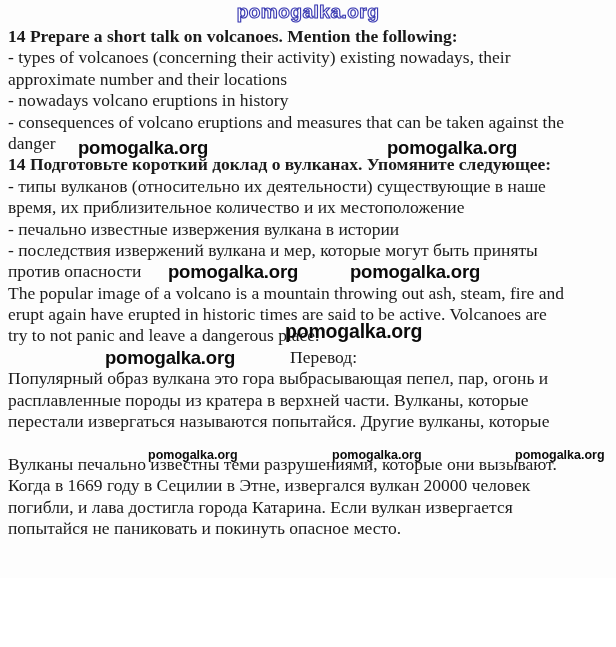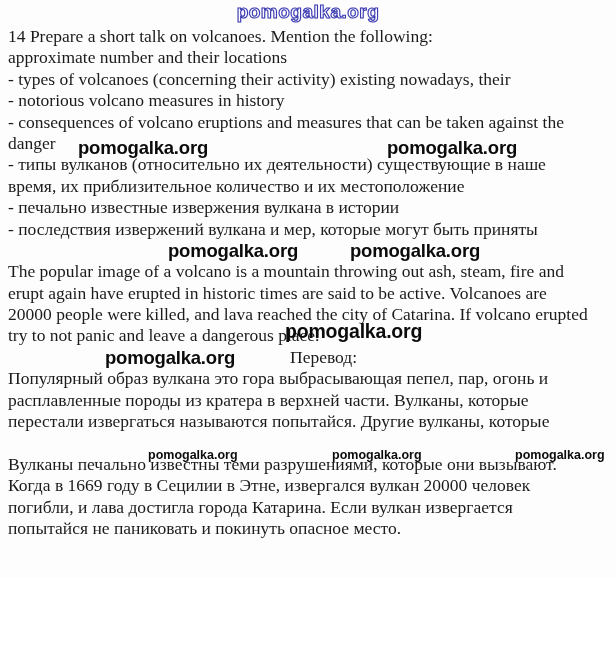--- a/index.html
+++ b/index.html
@@ -13,21 +13,21 @@
     box-sizing:border-box;
     padding:26px 6px 0 8px;
   }
   .ln{
     position:relative;
     height:21.4px;
     line-height:21.4px;
     font-size:17.5px;
     white-space:nowrap;
   }
-  .b{font-weight:normal;}
+  .b{font-weight:bold;}
   
   .wm{
     position:absolute;
     top:1px;
     font-family:"Liberation Sans", sans-serif;
     font-weight:700;
     font-size:18.5px;
     letter-spacing:-0.2px;
     color:#0b0b0b;
     line-height:21.4px;
@@ -59,45 +59,46 @@
 </style>
 </head>
 <body>
 
 <div class="page">
 
   <span class="wm-top">pomogalka.org</span>
 
   <div class="ln b">14 Prepare a short talk on volcanoes. Mention the following:</div>
 
+  <div class="ln">- types of volcanoes (concerning their activity) existing nowadays, their</div>
   <div class="ln">approximate number and their locations</div>
-  <div class="ln">- types of volcanoes (concerning their activity) existing nowadays, their</div>
-  <div class="ln">- notorious volcano measures in history</div>
+  <div class="ln">- nowadays volcano eruptions in history</div>
   <div class="ln">- consequences of volcano eruptions and measures that can be taken against the</div>
 
   <div class="ln">
     <span>danger</span>
     <span class="wm wm-a1">pomogalka.org</span>
     <span class="wm wm-a2">pomogalka.org</span>
   </div>
 
+  <div class="ln b">14 Подготовьте короткий доклад о вулканах. Упомяните следующее:</div>
 
   <div class="ln">- типы вулканов (относительно их деятельности) существующие в наше</div>
   <div class="ln">время, их приблизительное количество и их местоположение</div>
   <div class="ln">- печально известные извержения вулкана в истории</div>
   <div class="ln">- последствия извержений вулкана и мер, которые могут быть приняты</div>
 
   <div class="ln">
+    <span>против опасности</span>
     <span class="wm wm-b1">pomogalka.org</span>
     <span class="wm wm-b2">pomogalka.org</span>
   </div>
 
   <div class="ln">The popular image of a volcano is a mountain throwing out ash, steam, fire and</div>
   <div class="ln">erupt again have erupted in historic times are said to be active. Volcanoes are</div>
-  <div class="ln">20000 people were killed, and lava reached the city of Catarina. If volcano erupted</div>
 
   <div class="ln">
     <span>try to not panic and leave a dangerous place.</span>
     <span class="wm wm-c">pomogalka.org</span>
   </div>
 
   <div class="ln pl-translate">
     <span class="wm wm-d">pomogalka.org</span>
     <span>Перевод:</span>
   </div>

